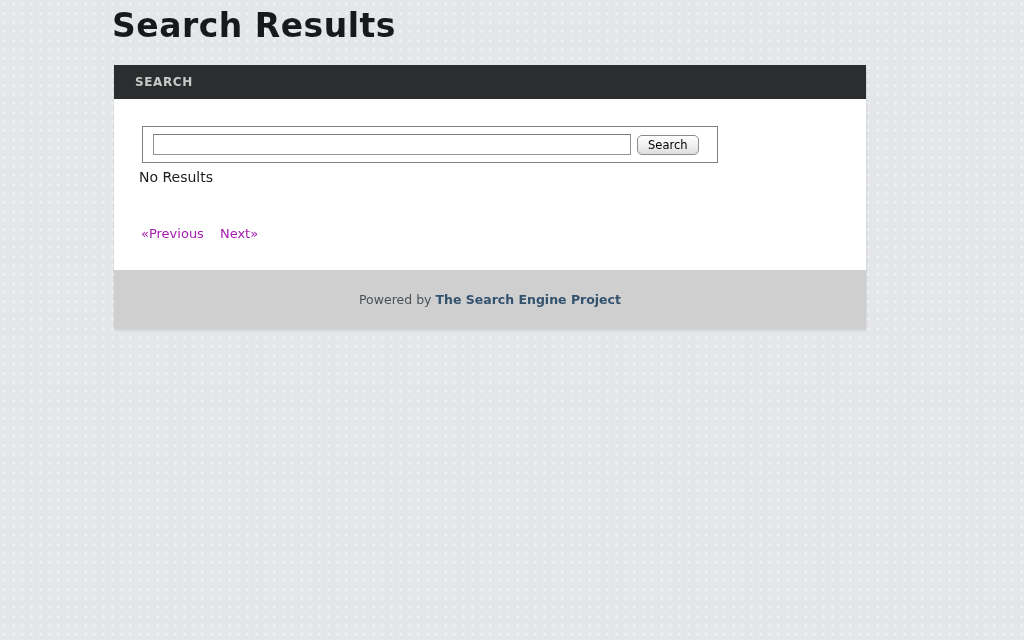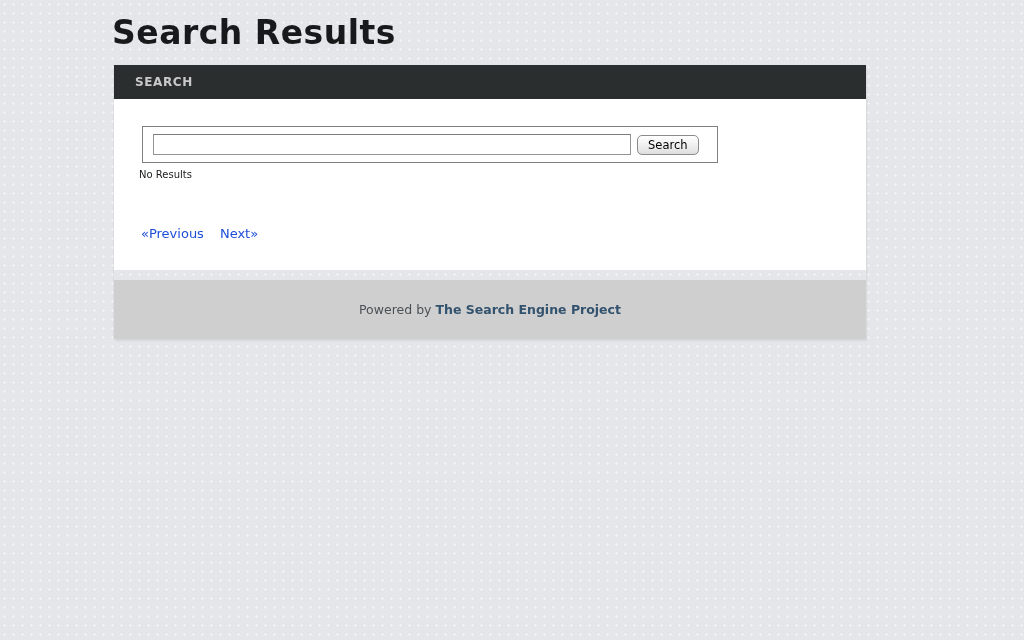--- a/index.html
+++ b/index.html
@@ -8,21 +8,21 @@
     font-family:"DejaVu Sans","Liberation Sans",sans-serif;
     background:#e4e6e9;
   }
   .page {
     position:relative; width:1024px; height:640px; overflow:hidden;
     background-color:#e4e6e9;
     background-image:radial-gradient(circle, #f0f4f6 1px, rgba(0,0,0,0) 1.3px);
     background-size:9px 9px;
   }
   .page-title {
-    position:absolute; left:112px; top:13px;
+    position:absolute; left:112px; top:6px;
     font-size:33px; font-weight:bold; color:#17191a; letter-spacing:0.5px;
   }
   .card {
     position:absolute; left:114px; top:65px; width:752px;
     box-shadow:1px 2px 2px rgba(0,0,0,0.07), -1px 0 1px rgba(0,0,0,0.04);
   }
   .card-header {
     height:34px; background:#2a2e2f; display:flex; align-items:center;
     padding-left:21px;
   }
@@ -45,31 +45,31 @@
   .search-button {
     margin-left:6px; height:20px; padding:0 10px; font-size:11.5px;
     font-family:"DejaVu Sans","Liberation Sans",sans-serif; color:#000;
     border:1px solid #8b8b8b; border-radius:5px;
     background:linear-gradient(#ffffff 0%, #f2f2f2 45%, #dedede 100%);
     box-shadow:inset 0 1px 0 #ffffff;
     cursor:pointer;
   }
   .no-results {
     position:absolute; left:25px; top:70px;
-    font-size:10px; color:#1a1c1e;
+    font-size:14px; color:#1a1c1e;
   }
   .pagination {
     position:absolute; left:27px; top:127px;
     display:flex; gap:16px; font-size:13px; color:#161819;
   }
-  .pagination a { color:#1d4ed8; text-decoration:none; cursor:pointer; }
+  .pagination a { color:#a21caf; text-decoration:none; cursor:pointer; }
   .card-footer {
     height:59px; background:#cfcfcf;
     display:flex; align-items:center; justify-content:center;
-    font-size:12.5px; color:#4b5156;margin-top:10px;
+    font-size:12.5px; color:#4b5156;
   }
   .card-footer .powered { margin-right:4px; }
   .card-footer a { color:#33526e; text-decoration:none; cursor:pointer;font-weight:bold; }
 </style>
 </head>
 <body>
 
 <div class="page">
 
   <h1 class="page-title">Search Results</h1>

